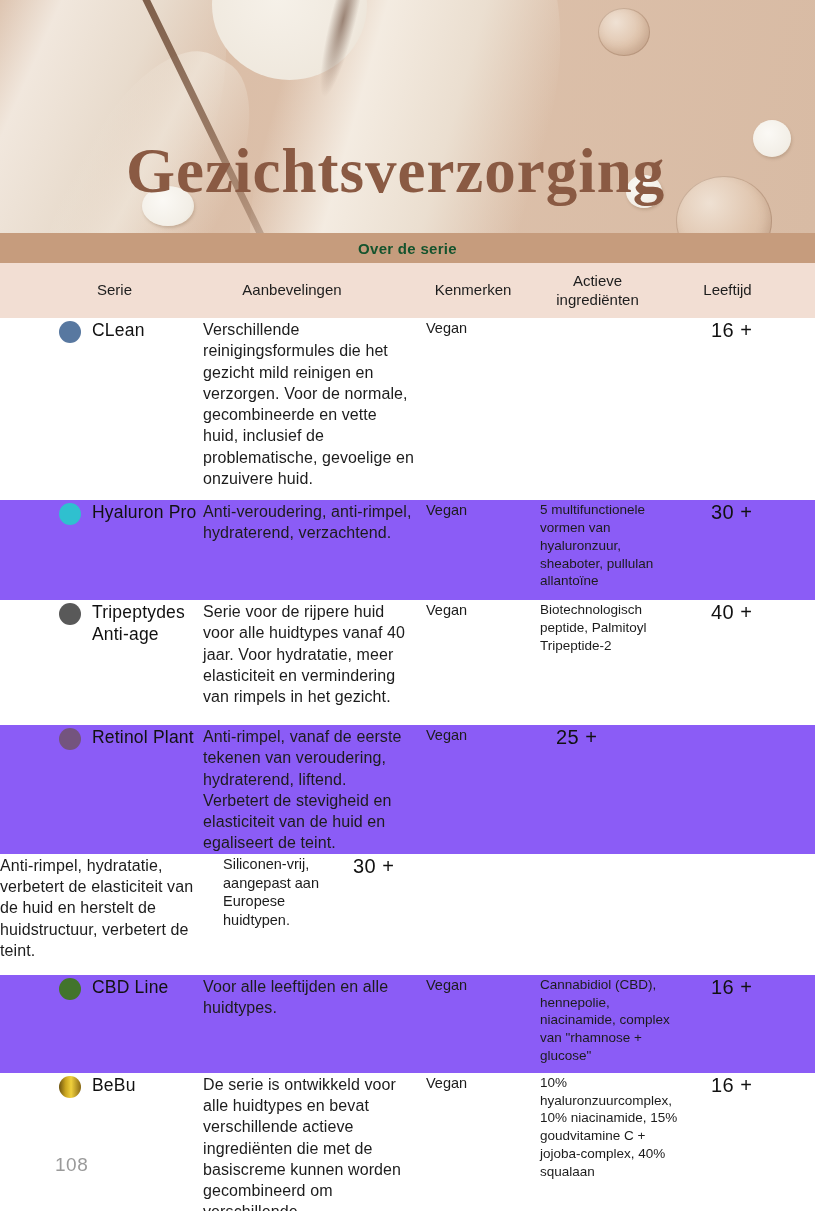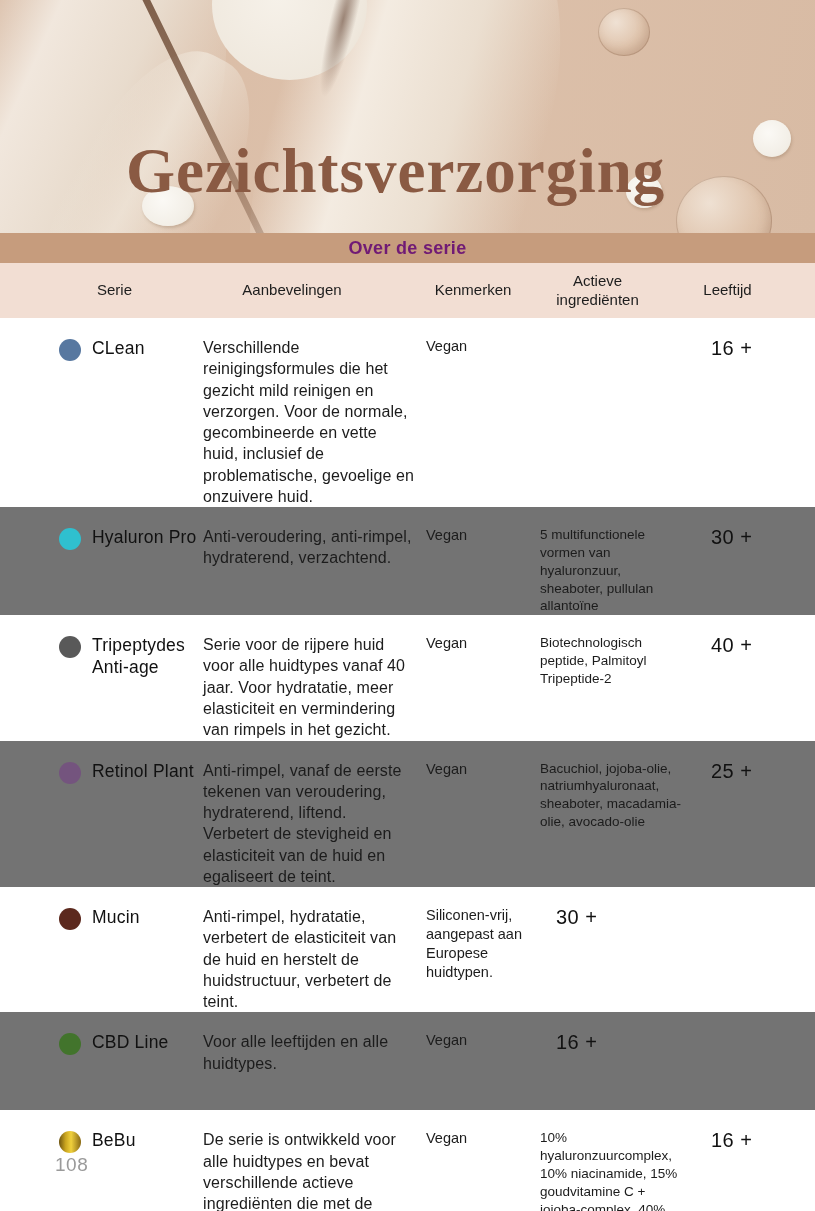--- a/index.html
+++ b/index.html
@@ -82,22 +82,22 @@
     color:#8a5a43;
     white-space:nowrap;
     margin-top:23px;
   }
 
   
   .banner {
     width:815px; height:30px;
     background:#c69c7d;
     display:flex; align-items:center; justify-content:center;
-    font-size:18px; font-weight:600; letter-spacing:0.3px;
-    color:#701a75;
+    font-size:15px; font-weight:600; letter-spacing:0.3px;
+    color:#14532d;
   }
 
   
   .thead {
     width:815px; height:55px;
     background:#f2ded3;
     display:flex; align-items:center;
     font-size:15px; color:#1d1d1d;
   }
   .row { display:flex; width:815px; }
@@ -107,22 +107,22 @@
   .c4 { width:155px; padding-right:12px; }
   .c5 { flex:1; padding-left:16px; }
 
   .thead .th { text-align:center; line-height:1.25; }
   .thead .th.c1 { padding-left:26px; }
   .thead .th.c2 { padding-right:45px; }
   .thead .th.c3 { padding-right:20px; }
   .thead .th.c4 { padding-right:40px; }
   .thead .th.c5 { padding-right:55px; padding-left:0; }
 
-  .trow { padding-top:19px; }
-  .trow.alt { background:#737373; }
+  .trow { padding-top:1px; }
+  .trow.alt { background:#8b5cf6;margin-top:11px; }
   .r1 { min-height:160px; }
   .r2 { min-height:100px; }
   .r3 { min-height:114px; }
   .r4 { min-height:108px; }
   .r5 { min-height:110px; }
   .r6 { min-height:98px; }
   .r7 { min-height:203px; }
 
   .serie-cell { display:flex; align-items:flex-start; gap:11px; }
   .dot {
@@ -209,41 +209,37 @@
     <div class="c5 leeftijd">40 +</div>
   </div>
 
   <div class="row trow r4 alt">
     <div class="c1 serie-cell">
       <span class="dot" style="background: rgb(116, 84, 126);"></span>
       <span class="serie-name">Retinol Plant</span>
     </div>
     <div class="c2 aanb">Anti-rimpel, vanaf de eerste tekenen van veroudering, hydraterend, liftend. Verbetert de stevigheid en elasticiteit van de huid en egaliseert de teint.</div>
     <div class="c3 kenm">Vegan</div>
-    <div class="c4 actief">Bacuchiol, jojoba-olie, natriumhyaluronaat, sheaboter, macadamia-olie, avocado-olie</div>
     <div class="c5 leeftijd">25 +</div>
   </div>
 
   <div class="row trow r5">
-    <div class="c1 serie-cell">
-      <span class="dot" style="background: rgb(92, 41, 30);"></span>
-      <span class="serie-name">Mucin</span>
-    </div>
     <div class="c2 aanb">Anti-rimpel, hydratatie, verbetert de elasticiteit van de huid en herstelt de huidstructuur, verbetert de teint.</div>
     <div class="c3 kenm">Siliconen-vrij, aangepast aan Europese huidtypen.</div>
     <div class="c5 leeftijd">30 +</div>
   </div>
 
   <div class="row trow r6 alt">
     <div class="c1 serie-cell">
       <span class="dot" style="background: rgb(66, 116, 44);"></span>
       <span class="serie-name">CBD Line</span>
     </div>
     <div class="c2 aanb">Voor alle leeftijden en alle huidtypes.</div>
     <div class="c3 kenm">Vegan</div>
+    <div class="c4 actief">Cannabidiol (CBD), hennepolie, niacinamide, complex van "rhamnose + glucose"</div>
     <div class="c5 leeftijd">16 +</div>
   </div>
 
   <div class="row trow r7">
     <div class="c1 serie-cell">
       <span class="dot" style="background: linear-gradient(90deg, rgb(110, 84, 16) 0%, rgb(202, 165, 31) 30%, rgb(240, 208, 60) 55%, rgb(138, 106, 21) 100%);"></span>
       <span class="serie-name">BeBu</span>
     </div>
     <div class="c2 aanb">De serie is ontwikkeld voor alle huidtypes en bevat verschillende actieve ingrediënten die met de basiscreme kunnen worden gecombineerd om verschillende huidverzorgende effecten te bereiken.</div>
     <div class="c3 kenm">Vegan</div>

